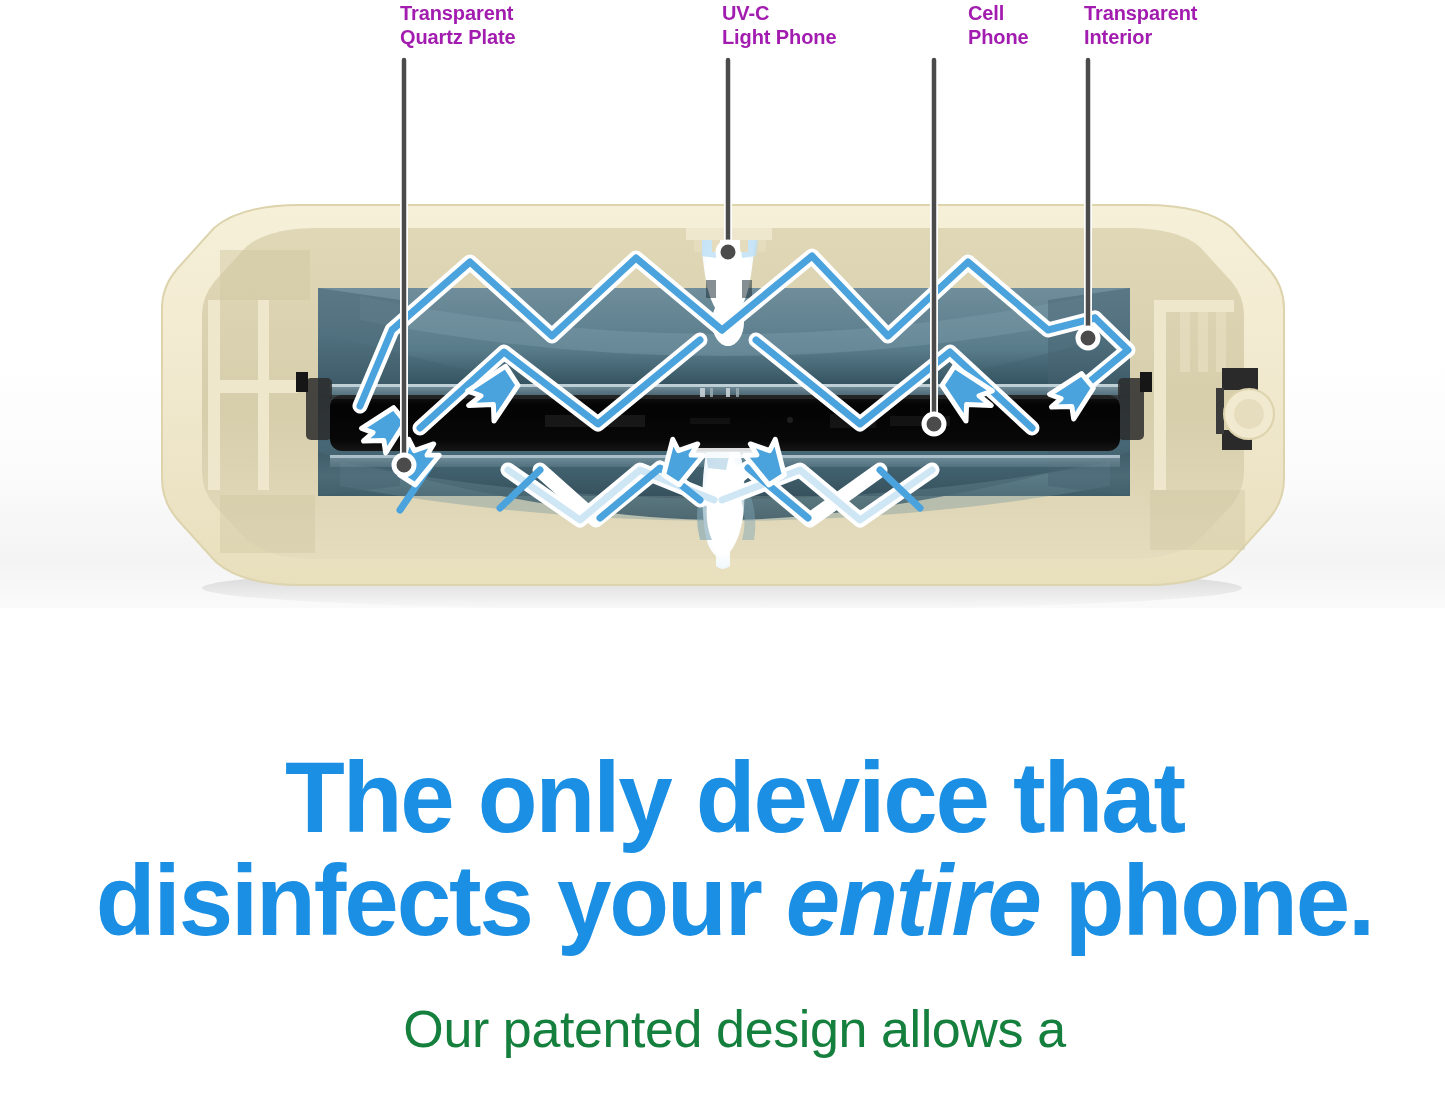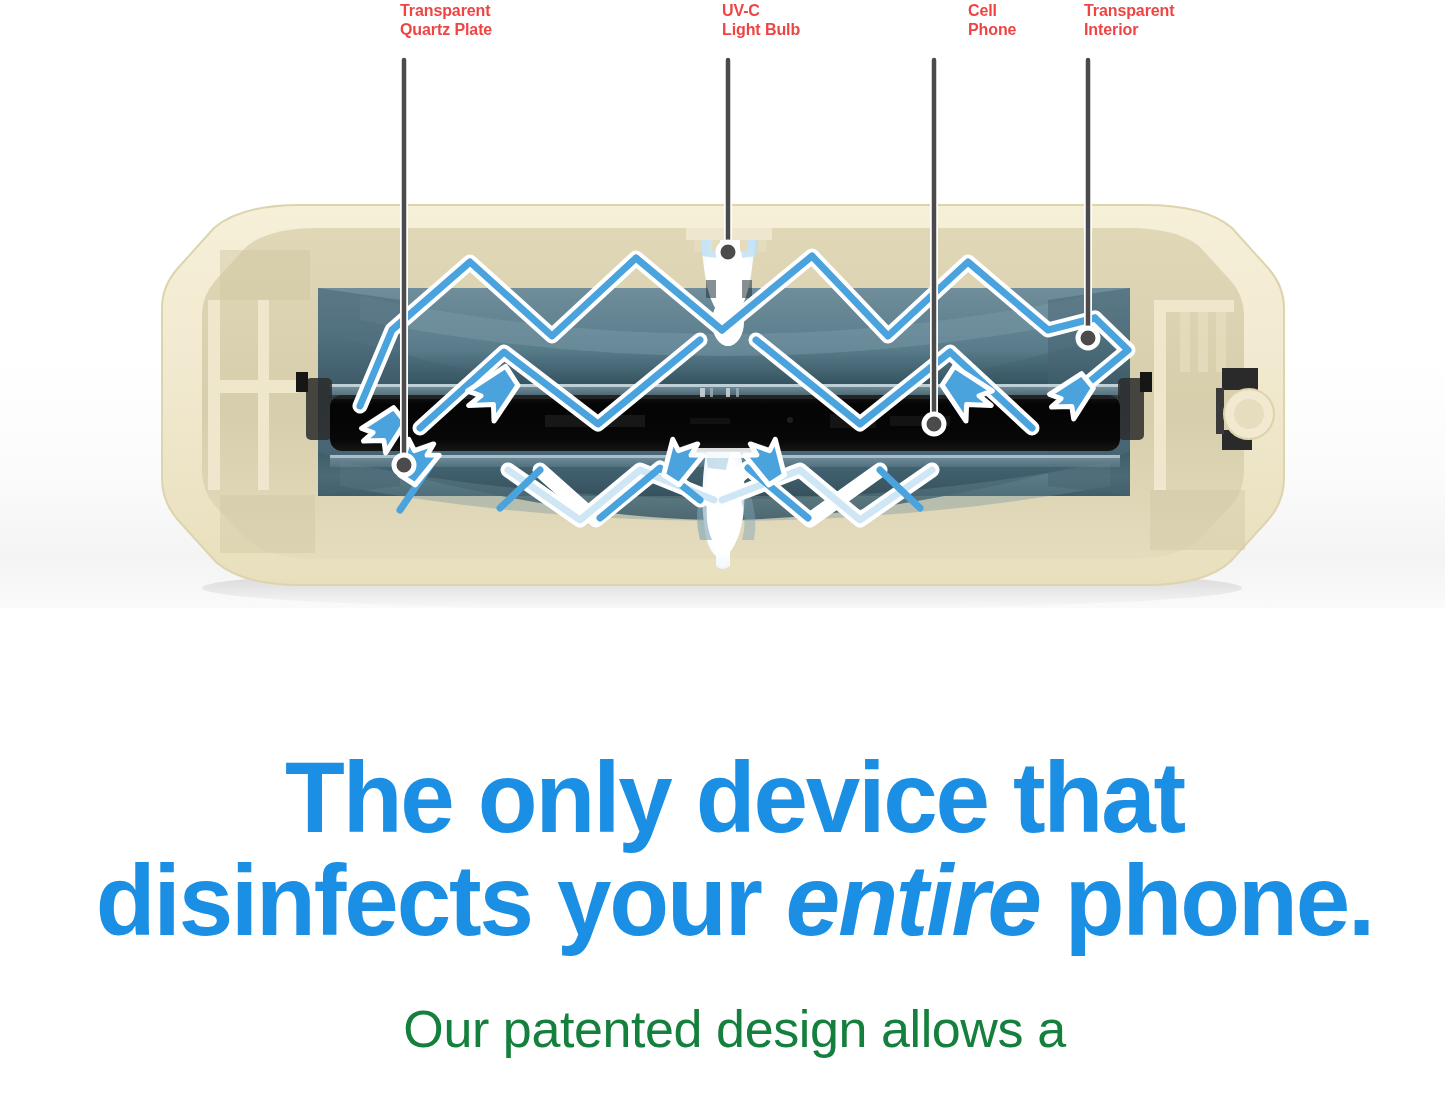--- a/index.html
+++ b/index.html
@@ -11,21 +11,21 @@
   .page{position:relative;width:1445px;height:1108px;background:#fff;}
 
   
   .hero{position:absolute;left:0;top:0;width:1445px;height:608px;background:#ffffff;overflow:hidden;}
   .hero-bg{position:absolute;left:0;top:0;width:1445px;height:608px;
     background:linear-gradient(180deg,#ffffff 0%,#ffffff 58%,#fbfbfb 78%,#f4f4f4 92%,#fafafa 100%);}
 
   .labels{position:absolute;left:0;top:0;width:1445px;height:60px;}
   .label{
     position:absolute;top:2px;
-    color:#ef4444;font-size:16px;font-weight:700;line-height:1.18;
+    color:#a21caf;font-size:20px;font-weight:700;line-height:1.18;
     letter-spacing:-0.1px;white-space:pre-line;
   }
   .lbl-quartz{left:400px;}
   .lbl-uvc{left:722px;}
   .lbl-phone{left:968px;}
   .lbl-reflect{left:1084px;}
 
   .svgwrap{position:absolute;left:0;top:0;width:1445px;height:608px;}
 
   
@@ -59,21 +59,21 @@
 
 <div class="page">
 
   <div class="hero">
     <div class="hero-bg"></div>
 
     <div class="labels">
       <div class="label lbl-quartz">Transparent
 Quartz Plate</div>
       <div class="label lbl-uvc">UV-C
-Light Bulb</div>
+Light Phone</div>
       <div class="label lbl-phone">Cell
 Phone</div>
       <div class="label lbl-reflect">Transparent
 Interior</div>
     </div>
 
     <div class="svgwrap">
       <svg width="1445" height="608" viewBox="0 0 1445 608" xmlns="http://www.w3.org/2000/svg">
         <defs>
           <linearGradient id="shellG" x1="0" y1="0" x2="0" y2="1">

